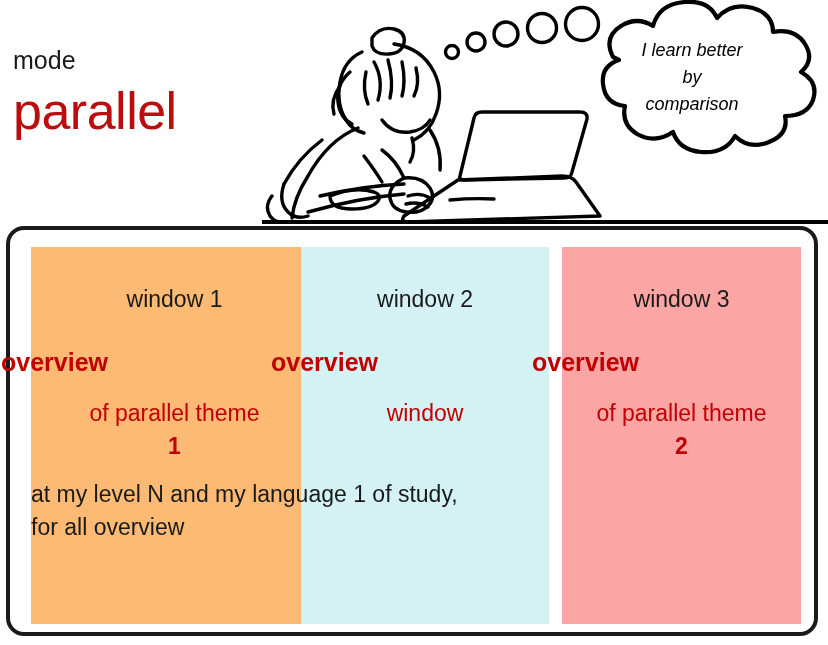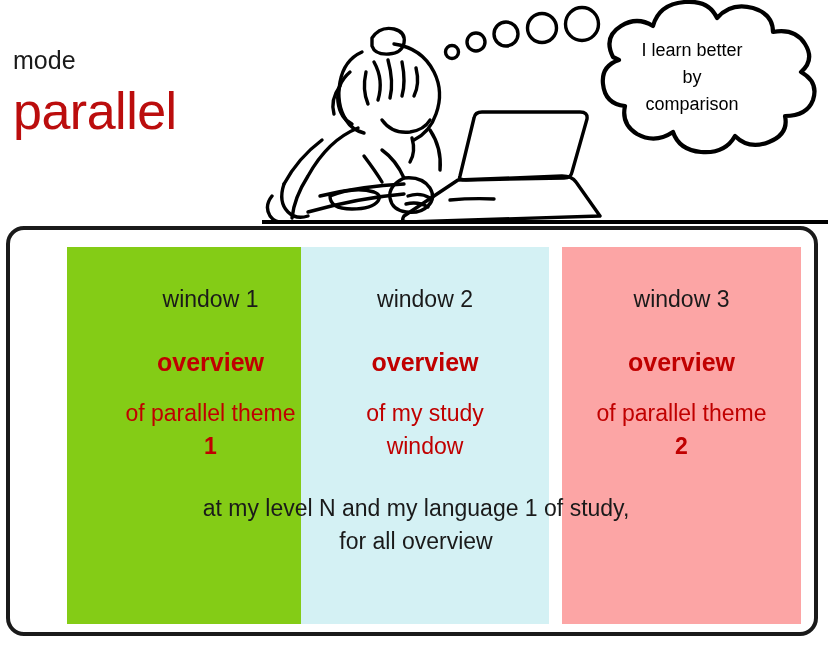--- a/index.html
+++ b/index.html
@@ -47,20 +47,21 @@
     white-space: nowrap;
   }
 
   
   #illustration {
     position: absolute;
     left: 262px;
     top: 0px;
     width: 566px;
     height: 225px;
+    font-style: italic;
   }
   #illustration svg { display: block; }
 
   .bubble-text {
     font-size: 18px;
     line-height: 26px;
     fill: #000000;
     font-family: "Liberation Sans", sans-serif;
     text-anchor: middle;
   }
@@ -77,39 +78,39 @@
     box-sizing: border-box;
     background: #ffffff;
   }
 
   .window-panel {
     position: absolute;
     top: 17px;
     height: 377px;
     box-sizing: border-box;
   }
-  #panel-1 { left: 21px;  width: 287px; background: #84cc16; margin-left: 36px; }
+  #panel-1 { left: 21px;  width: 287px; background: #fdba74; }
   #panel-2 { left: 291px; width: 248px; background: #d4f1f4; }
   #panel-3 { left: 552px; width: 239px; background: #fca5a5; }
 
   .panel-title {
     position: absolute;
     left: 0; right: 0;
     top: 38px;
     text-align: center;
     font-size: 23px;
     line-height: 28px;
     color: #1a1a1a;
   }
 
   .panel-overview {
     position: absolute;
     left: -30px; right: -30px;
     top: 100px;
-    text-align: center;
+    text-align: left;
     font-size: 25px;
     line-height: 30px;
     font-weight: bold;
     color: #c00000;
     white-space: nowrap;
   }
 
   .panel-sub {
     position: absolute;
     left: -34px; right: -34px;
@@ -127,23 +128,23 @@
     display: block;
   }
 
   
   #panel-2 .panel-sub { left: -10px; right: -10px; }
 
   
   #shared-caption {
     position: absolute;
     left: 21px;
-    top: 262px;
+    top: 248px;
     width: 770px;
-    text-align: center;
+    text-align: left;
     font-size: 23px;
     line-height: 33px;
     color: #1a1a1a;
     pointer-events: none;
   }
   #shared-caption .line { display: block; white-space: nowrap; }
 </style>
 </head>
 <body>
 
@@ -239,21 +240,20 @@
     <div class="panel-sub">
       <span class="inline-wrap">of parallel theme</span>
       <span class="num">1</span>
     </div>
   </div>
 
   <div class="window-panel" id="panel-2">
     <div class="panel-title">window 2</div>
     <div class="panel-overview">overview</div>
     <div class="panel-sub">
-      <span class="inline-wrap">of my study</span>
       <span class="inline-wrap">window</span>
     </div>
   </div>
 
   <div class="window-panel" id="panel-3">
     <div class="panel-title">window 3</div>
     <div class="panel-overview">overview</div>
     <div class="panel-sub">
       <span class="inline-wrap">of parallel theme</span>
       <span class="num">2</span>

